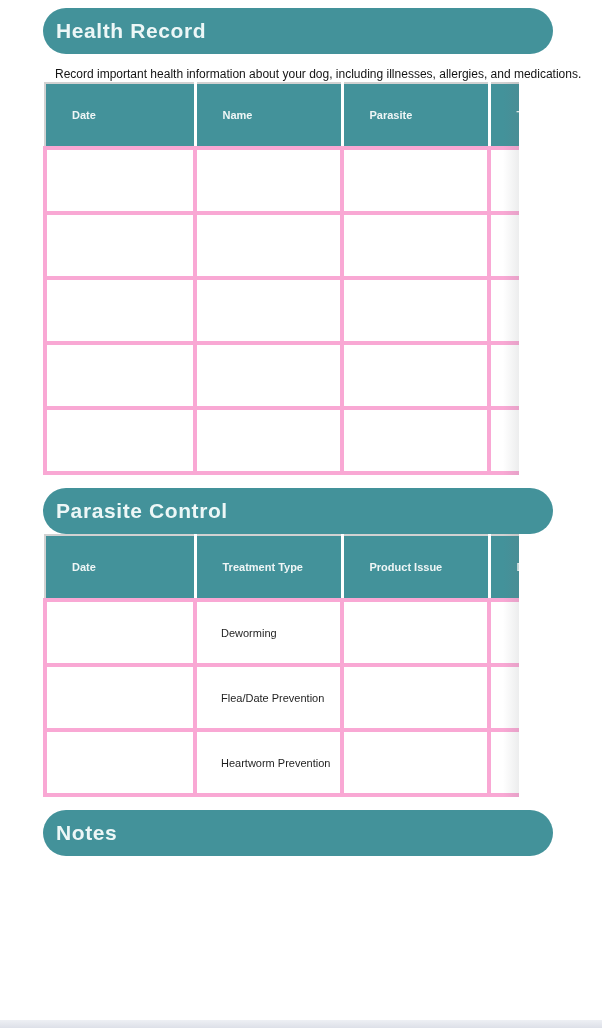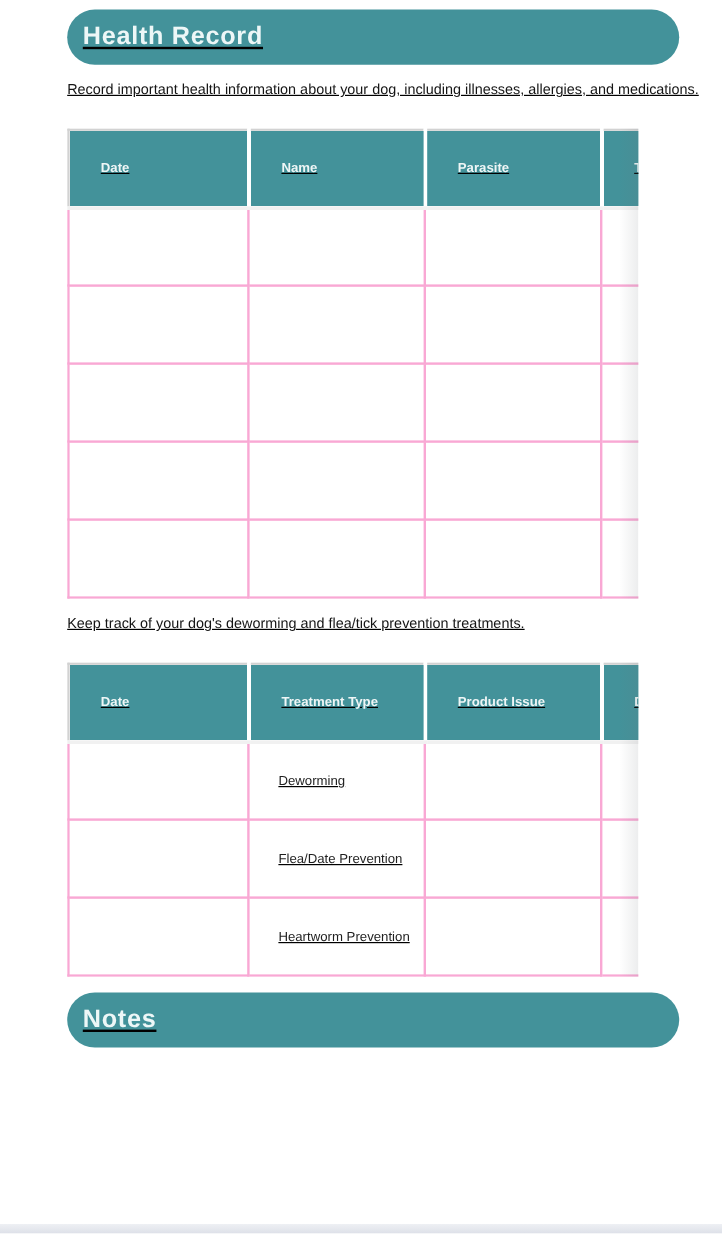--- a/index.html
+++ b/index.html
@@ -4,21 +4,21 @@
 <style>
   html, body { margin: 0; padding: 0; }
   body {
     width: 602px;
     height: 1028px;
     background: #ffffff;
     overflow: hidden;
     position: relative;
     font-family: "Liberation Sans", sans-serif;
   }
-  .page { padding: 8px 0 0 56px; text-decoration: underline; }
+  .page { padding: 8px 0 0 43px; }
 
   .banner {
     width: 510px;
     height: 46px;
     background: #43929A;
     border-radius: 23px;
     display: flex;
     align-items: center;
     box-sizing: border-box;
   }
@@ -26,29 +26,29 @@
     color: #EDF7F7;
     font-size: 21px;
     font-weight: bold;
     letter-spacing: 0.6px;
     padding-left: 13px;
     white-space: nowrap;
   }
   .section { margin-top: 0; }
   .section + .section .banner { margin-top: 13px; }
   .desc {
-    margin: 13px 0 0 0;
+    margin: 13px 0 0 12px;
     font-size: 12px;
     line-height: 15px;
     color: #141414;
     width: 540px;
   }
 
   .table-clip {
-    margin-top: 25px;
+    margin-top: 0;
     width: 476px;
     overflow: hidden;
     position: relative;
   }
   .table-clip::after {
     content: "";
     position: absolute;
     top: 0; right: 0; bottom: 0;
     width: 16px;
     background: linear-gradient(to left, rgba(110,115,120,0.13), rgba(110,115,120,0));
@@ -78,21 +78,21 @@
     white-space: nowrap;
     overflow: hidden;
   }
   th:last-child { border-right: 2px solid #d2d2d2; }
   td {
     background: #ffffff;
     height: 65px;
     font-size: 11px;
     color: #1f1f1f;
     padding: 0 4px 0 24px;
-    border: 2px solid #f9a8d4;
+    border: 4px solid #f9a8d4;
     box-sizing: border-box;
     vertical-align: middle;
     white-space: nowrap;
     overflow: hidden;
   }
 
   .bottom-bar {
     position: absolute;
     left: 0;
     bottom: 0;
@@ -157,21 +157,23 @@
             <td></td>
             <td></td>
             <td></td>
           </tr>
         </tbody>
       </table>
     </div>
   </div>
 
   <div class="section">
-    <p class="desc">Keep track of your dog's deworming and flea/tick prevention treatments.</p>
+    <div class="banner">
+      <span class="banner-title">Parasite Control</span>
+    </div>
     <div class="table-clip">
       <table>
         <colgroup>
             <col class="c1">
             <col class="c2">
             <col class="c3">
             <col class="c4">
           </colgroup>
         <thead>
           <tr>

